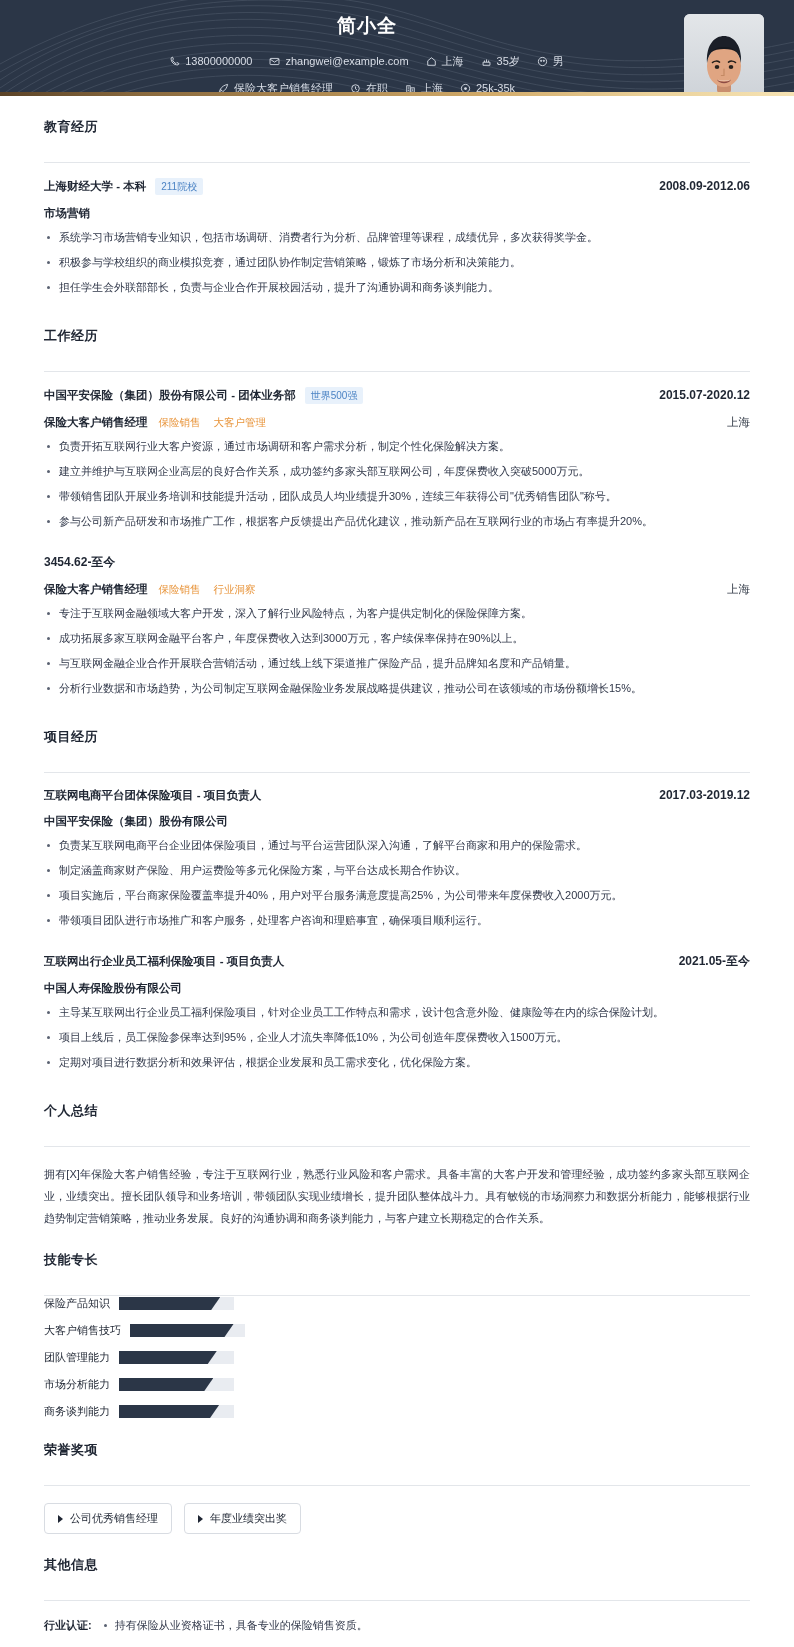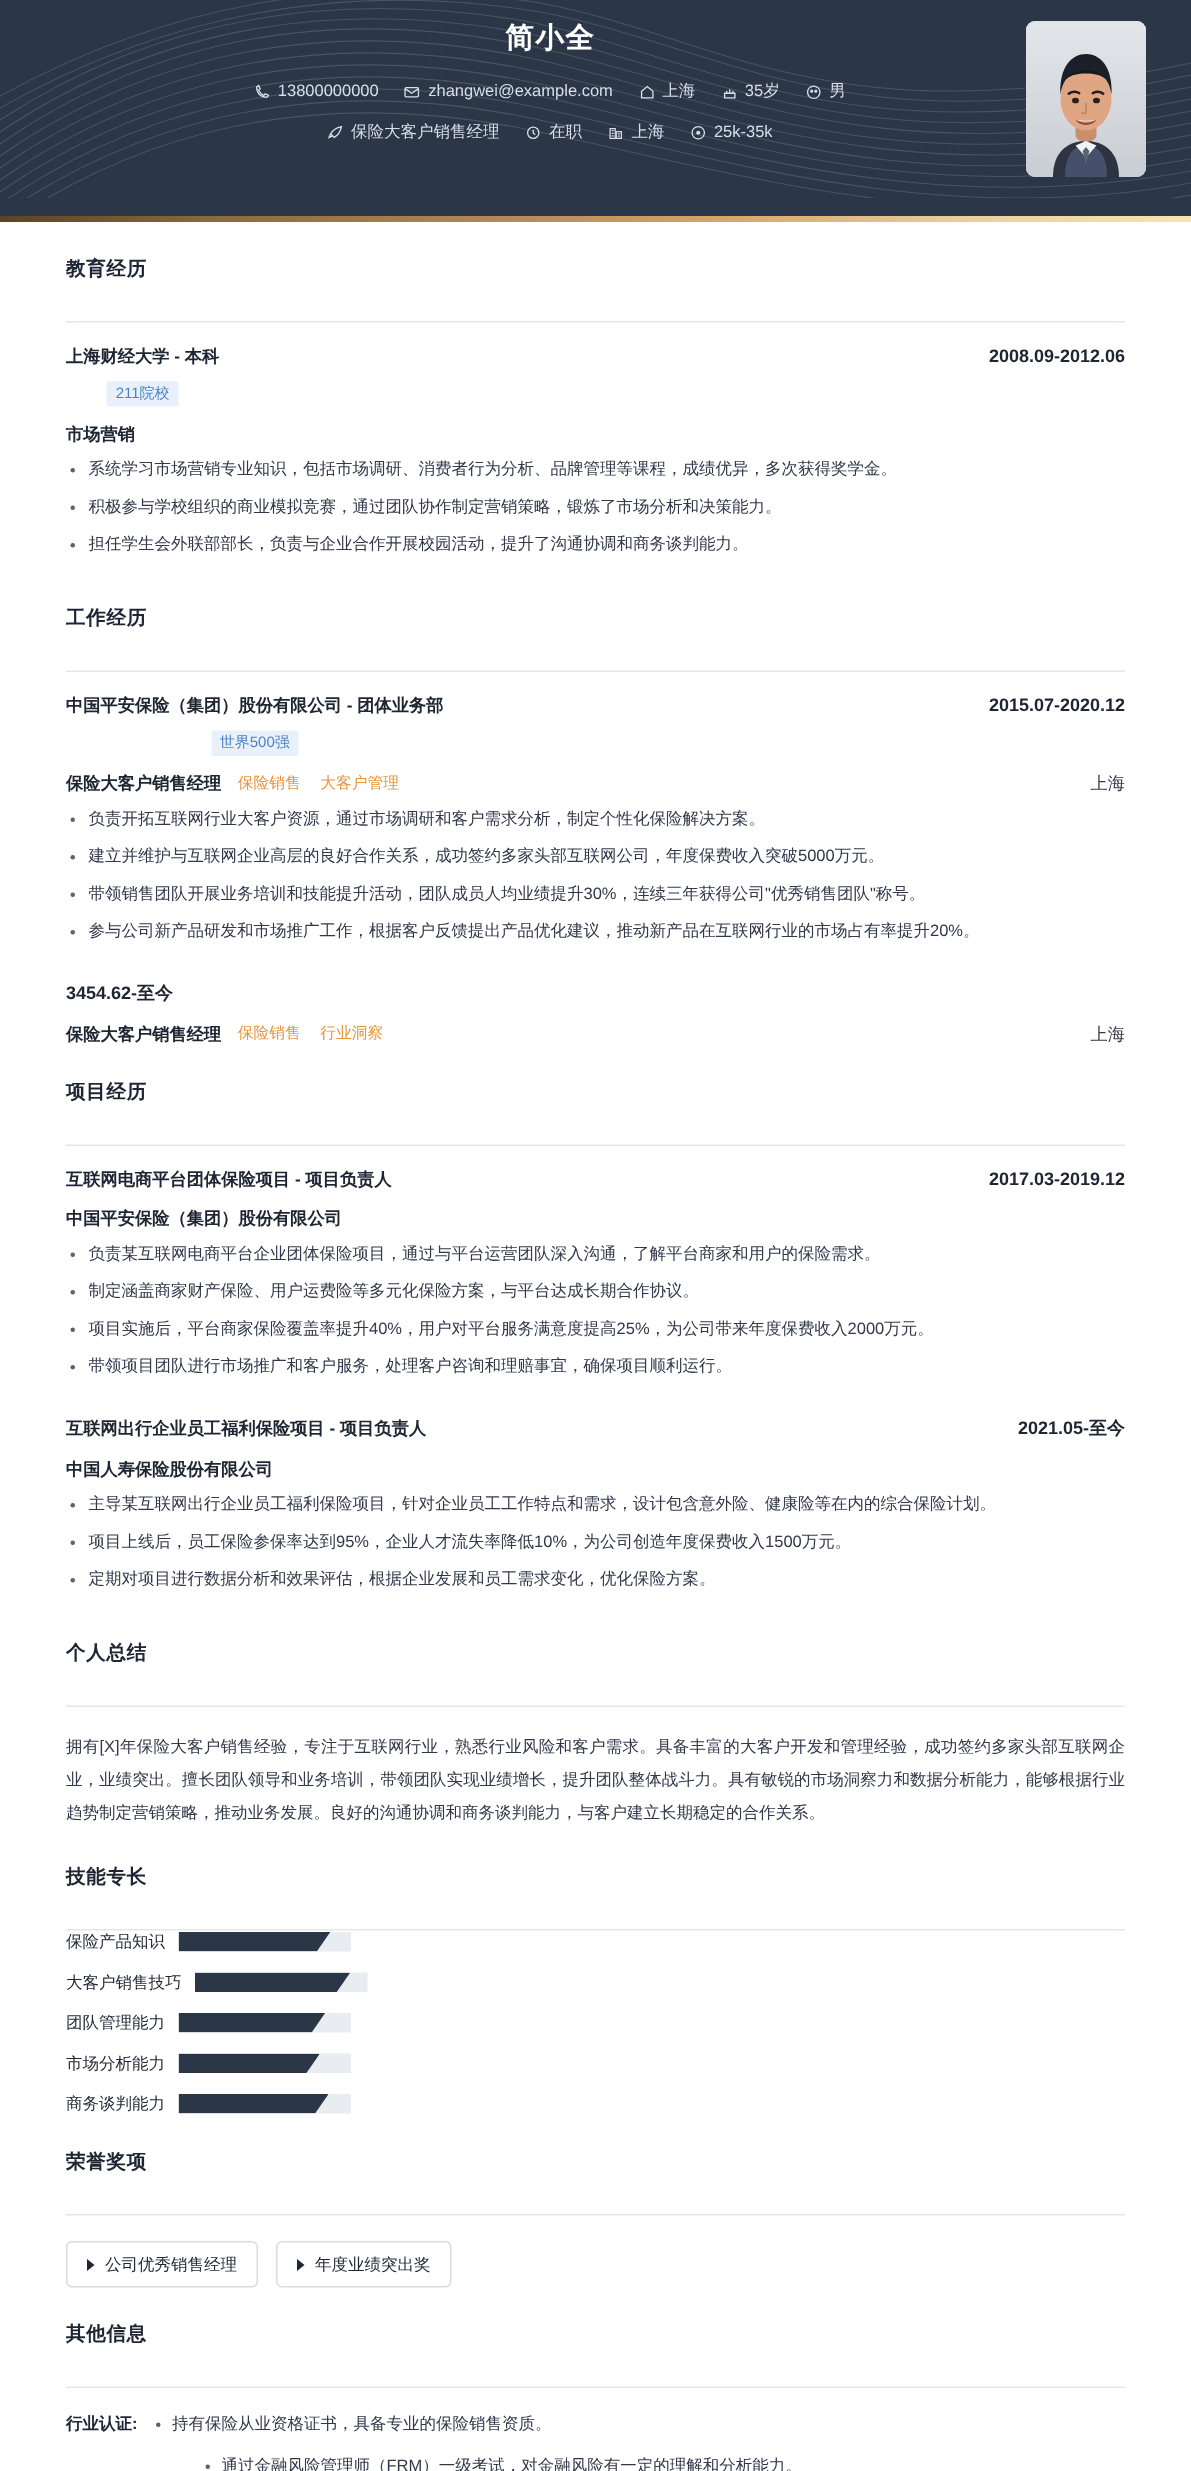--- a/index.html
+++ b/index.html
@@ -7,21 +7,21 @@
     width: 794px;
     background: #ffffff;
     font-family: "Liberation Sans", "DejaVu Sans", sans-serif;
     color: #1f2633;
   }
   body { width: 794px; min-height: 1647px; }
 
   
   .header {
     position: relative;
-    height: 144px;
+    height: 92px;
     background: #2b3647;
     overflow: hidden;
   }
   .header-waves {
     position: absolute;
     inset: 0;
     width: 794px;
     height: 132px;
     pointer-events: none;
   }
@@ -92,21 +92,20 @@
     gap: 10px;
   }
   .entry-title {
     font-size: 11.5px;
     font-weight: bold;
     color: #1f2633;
     display: flex;
     align-items: center;
     gap: 9px;
     flex-wrap: wrap;
-    flex-direction: column;
   }
   .entry-date {
     font-size: 12px;
     font-weight: bold;
     color: #1f2633;
     white-space: nowrap;
   }
   .entry-sub {
     display: flex;
     justify-content: space-between;
@@ -447,20 +446,26 @@
         <div class="entry-date">3454.62-至今</div>
       </div>
       <div class="entry-sub">
         <div class="entry-role">
           <span>保险大客户销售经理</span>
           <span class="tag-orange">保险销售</span>
           <span class="tag-orange">行业洞察</span>
         </div>
         <div class="entry-loc">上海</div>
       </div>
+      <ul class="bullets">
+        <li>专注于互联网金融领域大客户开发，深入了解行业风险特点，为客户提供定制化的保险保障方案。</li>
+        <li>成功拓展多家互联网金融平台客户，年度保费收入达到3000万元，客户续保率保持在90%以上。</li>
+        <li>与互联网金融企业合作开展联合营销活动，通过线上线下渠道推广保险产品，提升品牌知名度和产品销量。</li>
+        <li>分析行业数据和市场趋势，为公司制定互联网金融保险业务发展战略提供建议，推动公司在该领域的市场份额增长15%。</li>
+      </ul>
     </div>
   </div>
 
   <div class="section">
     <div class="section-title">项目经历</div>
 
     <div class="entry">
       <div class="entry-head">
         <div class="entry-title">互联网电商平台团体保险项目 - 项目负责人</div>
         <div class="entry-date">2017.03-2019.12</div>

